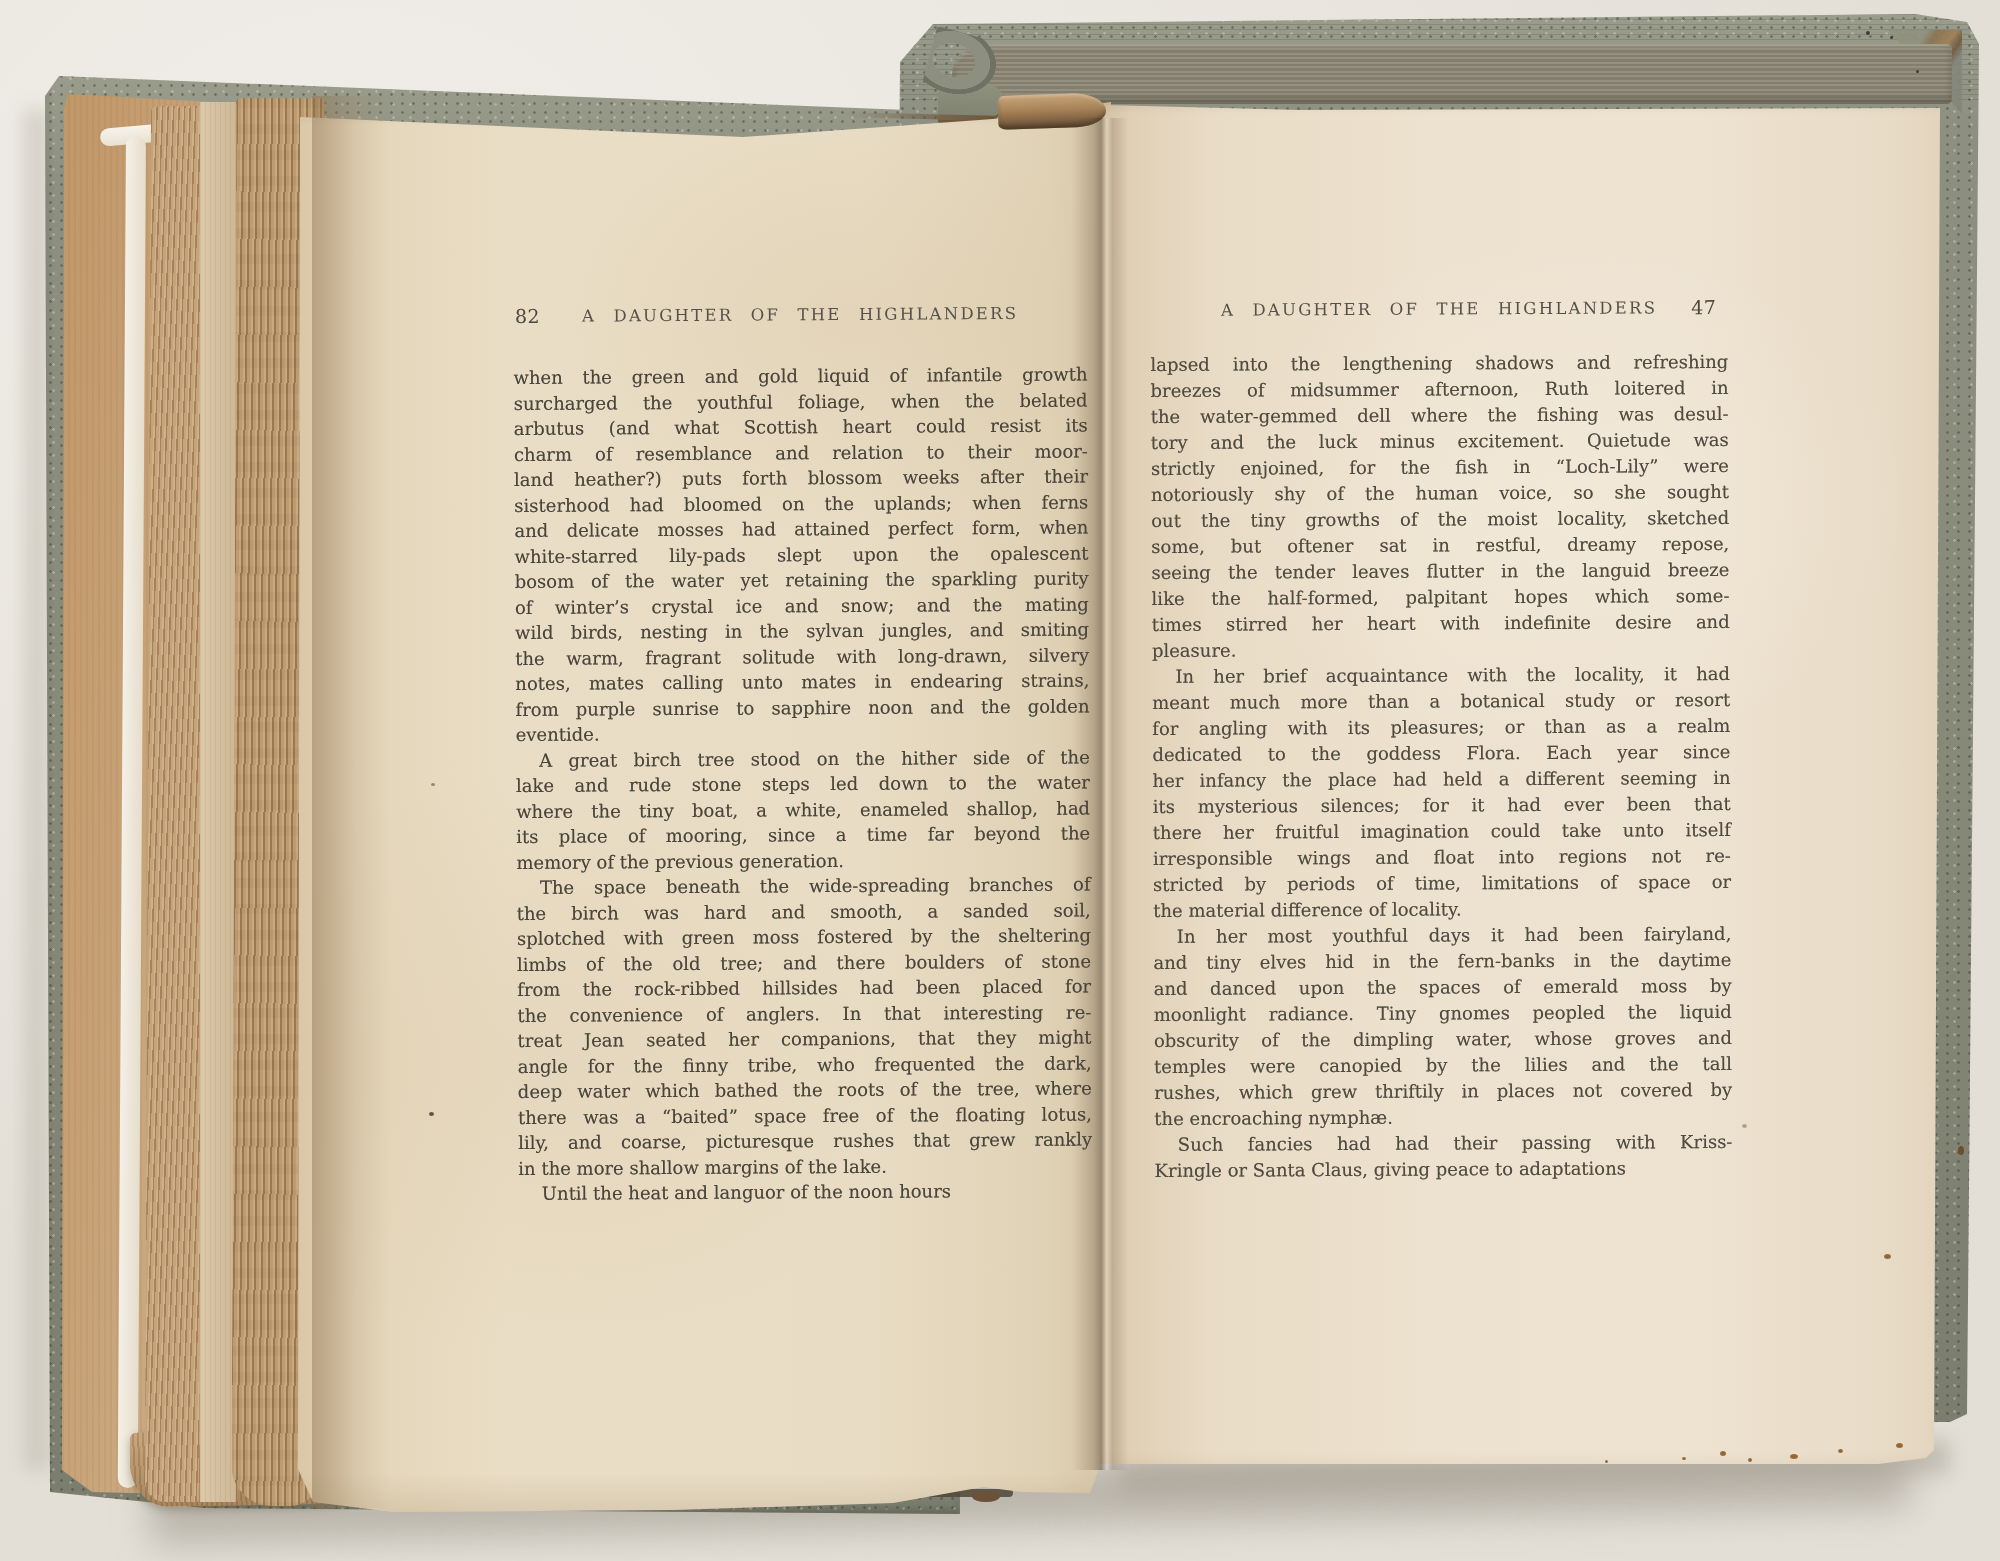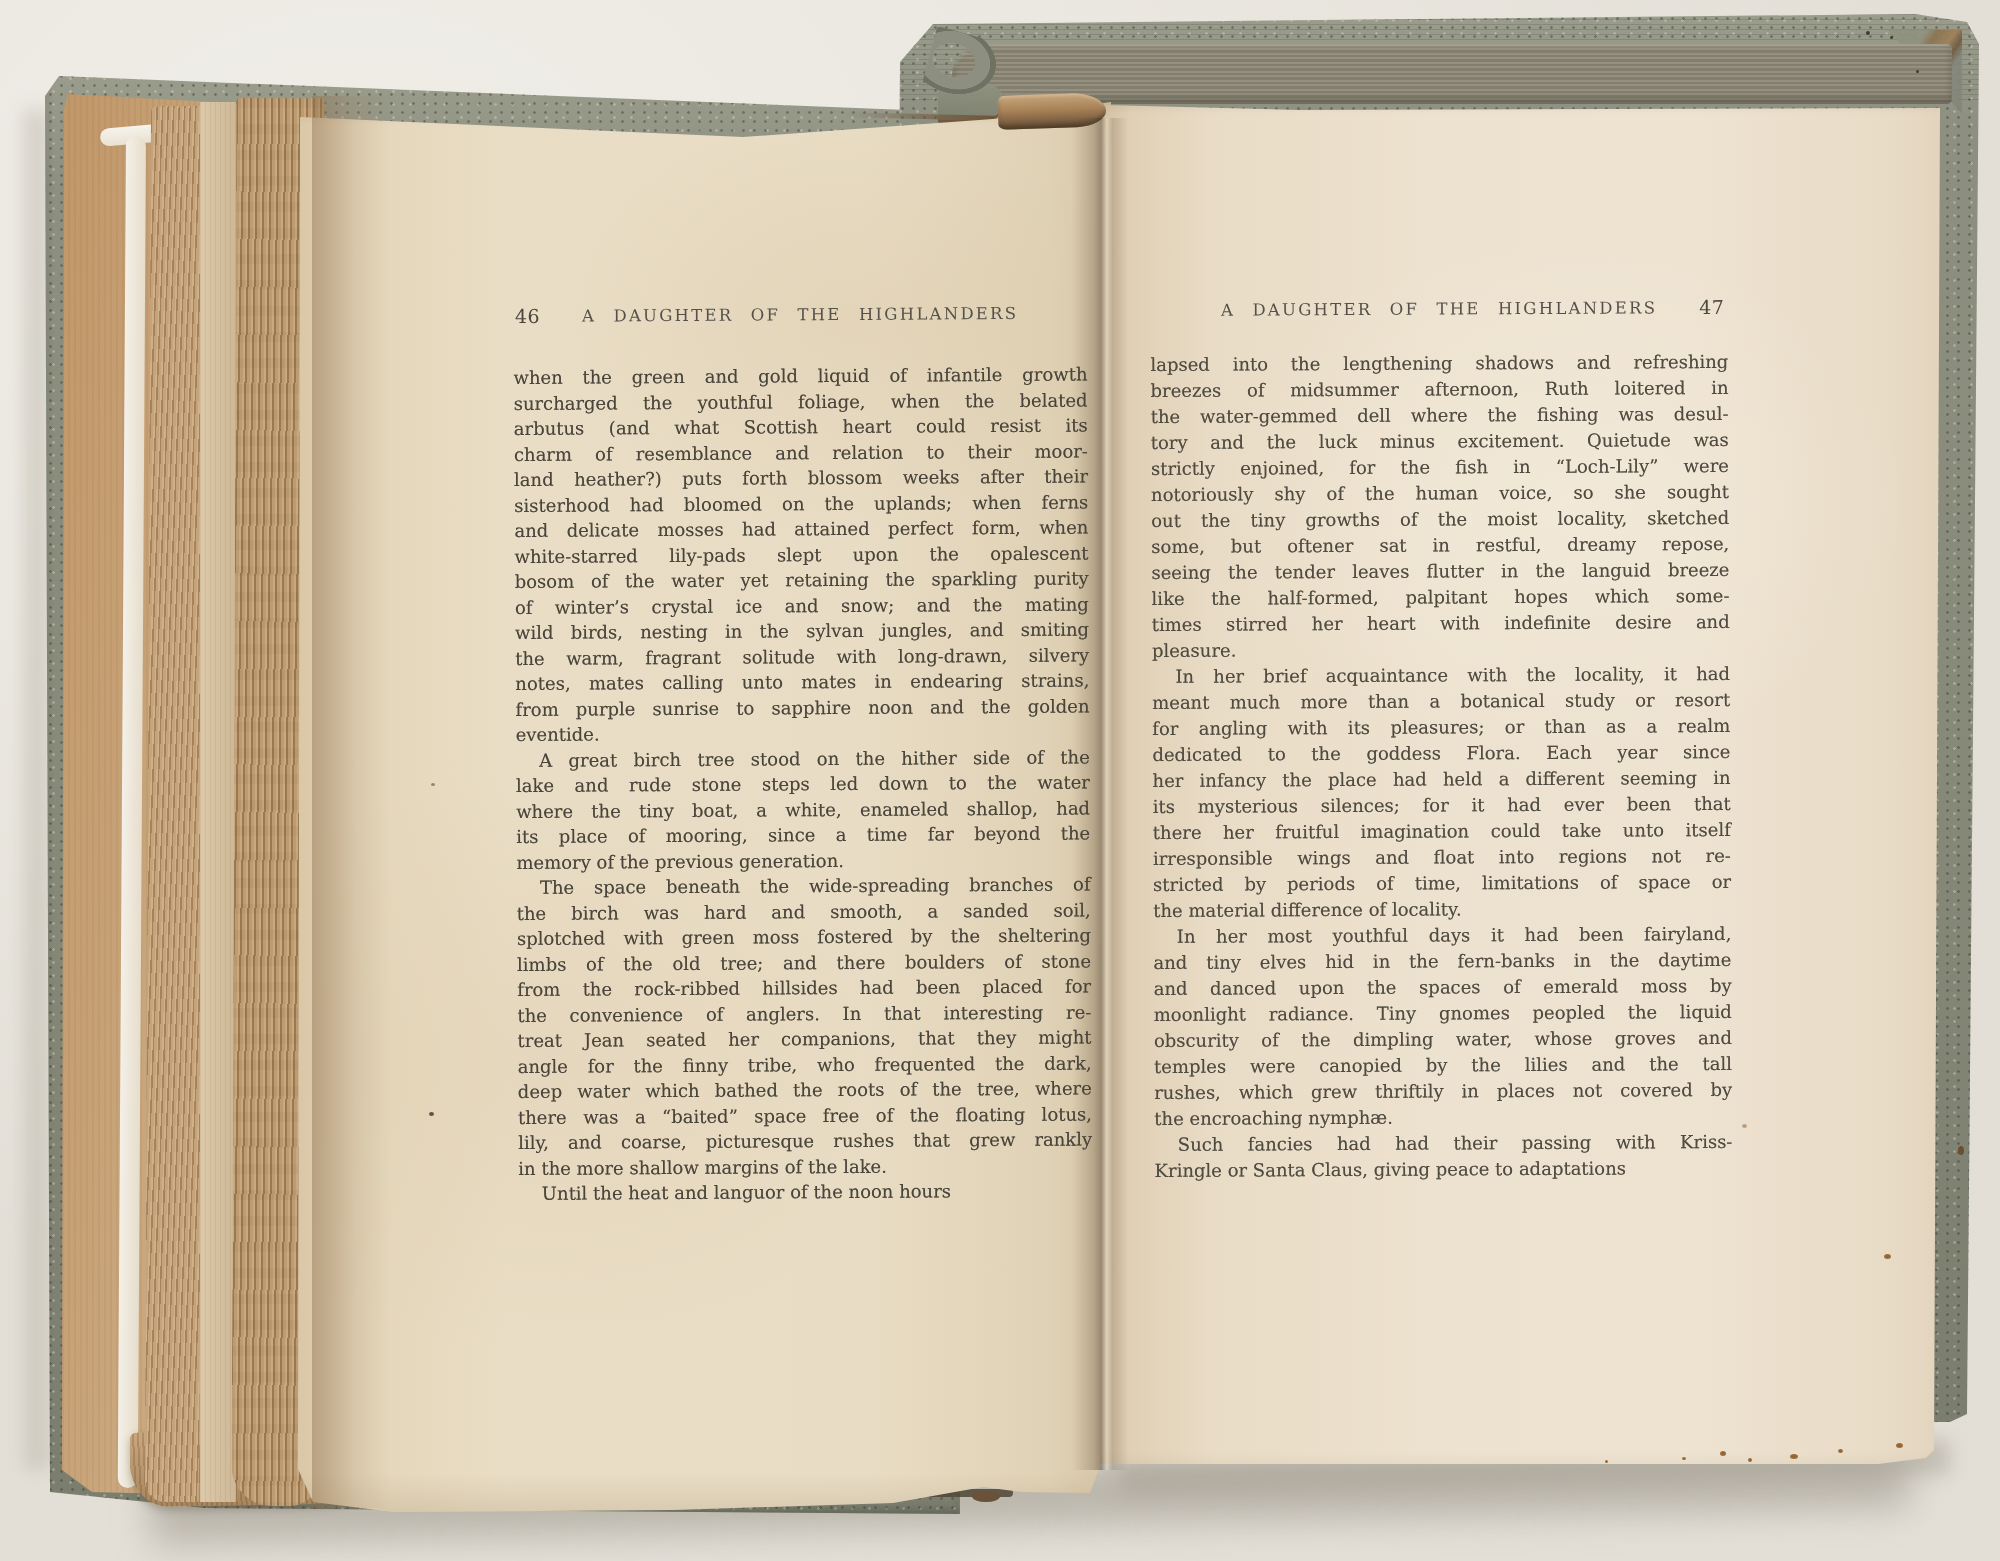--- a/index.html
+++ b/index.html
@@ -102,21 +102,21 @@
   .gutter{left:1072px;top:118px;width:56px;height:1352px;z-index:8;
     background:linear-gradient(to right, rgba(96,78,54,0) 0%, rgba(96,78,54,.28) 38%, rgba(62,48,32,.4) 52%, rgba(250,244,230,.25) 62%, rgba(96,78,54,.2) 72%, rgba(96,78,54,0) 100%);}
 
   
   .page-text{z-index:9;color:#4a453b;}
   .text-left{left:513px;top:303px;width:574px;height:880px;transform:rotate(-.35deg);transform-origin:left top;}
   .text-right{left:1150px;top:297px;width:578px;height:880px;transform:rotate(-.3deg);transform-origin:left top;color:#504b41;}
   .running-head{left:0;right:0;top:0;height:30px;}
   .folio{font-size:19px;color:#4c473e;top:2px;letter-spacing:.02em;}
   .text-left .folio{left:2px;}
-  .text-right .folio{right:4px;}
+  .text-right .folio{right:12px;}
   .head-title{position:static;display:block;text-align:center;font-size:16.5px;letter-spacing:.135em;word-spacing:.6em;
     color:#55514a;padding-top:4px;white-space:nowrap;}
   .text-body{left:0;right:0;}
   .text-left .text-body{top:62px;font-size:18px;line-height:25.5px;}
   .text-right .text-body{top:55px;font-size:18px;line-height:26px;}
   .para{position:static;}
   .tline{position:static;display:block;text-align:justify;text-align-last:justify;
     text-shadow:0 0 .6px rgba(74,69,59,.5);}
   .tline.last{text-align-last:left;}
   .para.indent .tline:first-child{text-indent:1.3em;}
@@ -153,21 +153,21 @@
   <div class="under-tuft"></div>
 
   <div class="page page-left"></div>
   <div class="page page-right"></div>
   <div class="page-curve-shade"></div>
   <div class="page-curl"></div>
   <div class="gutter"></div>
 
   <div class="page-text text-left">
     <div class="running-head">
-      <span class="folio">46</span>
+      <span class="folio">82</span>
       <span class="head-title">A DAUGHTER OF THE HIGHLANDERS</span>
     </div>
     <div class="text-body">
         <div class="para">
           <div class="tline">when the green and gold liquid of infantile growth</div>
           <div class="tline">surcharged the youthful foliage, when the belated</div>
           <div class="tline">arbutus (and what Scottish heart could resist its</div>
           <div class="tline">charm of resemblance and relation to their moor-</div>
           <div class="tline">land heather?) puts forth blossom weeks after their</div>
           <div class="tline">sisterhood had bloomed on the uplands; when ferns</div>

